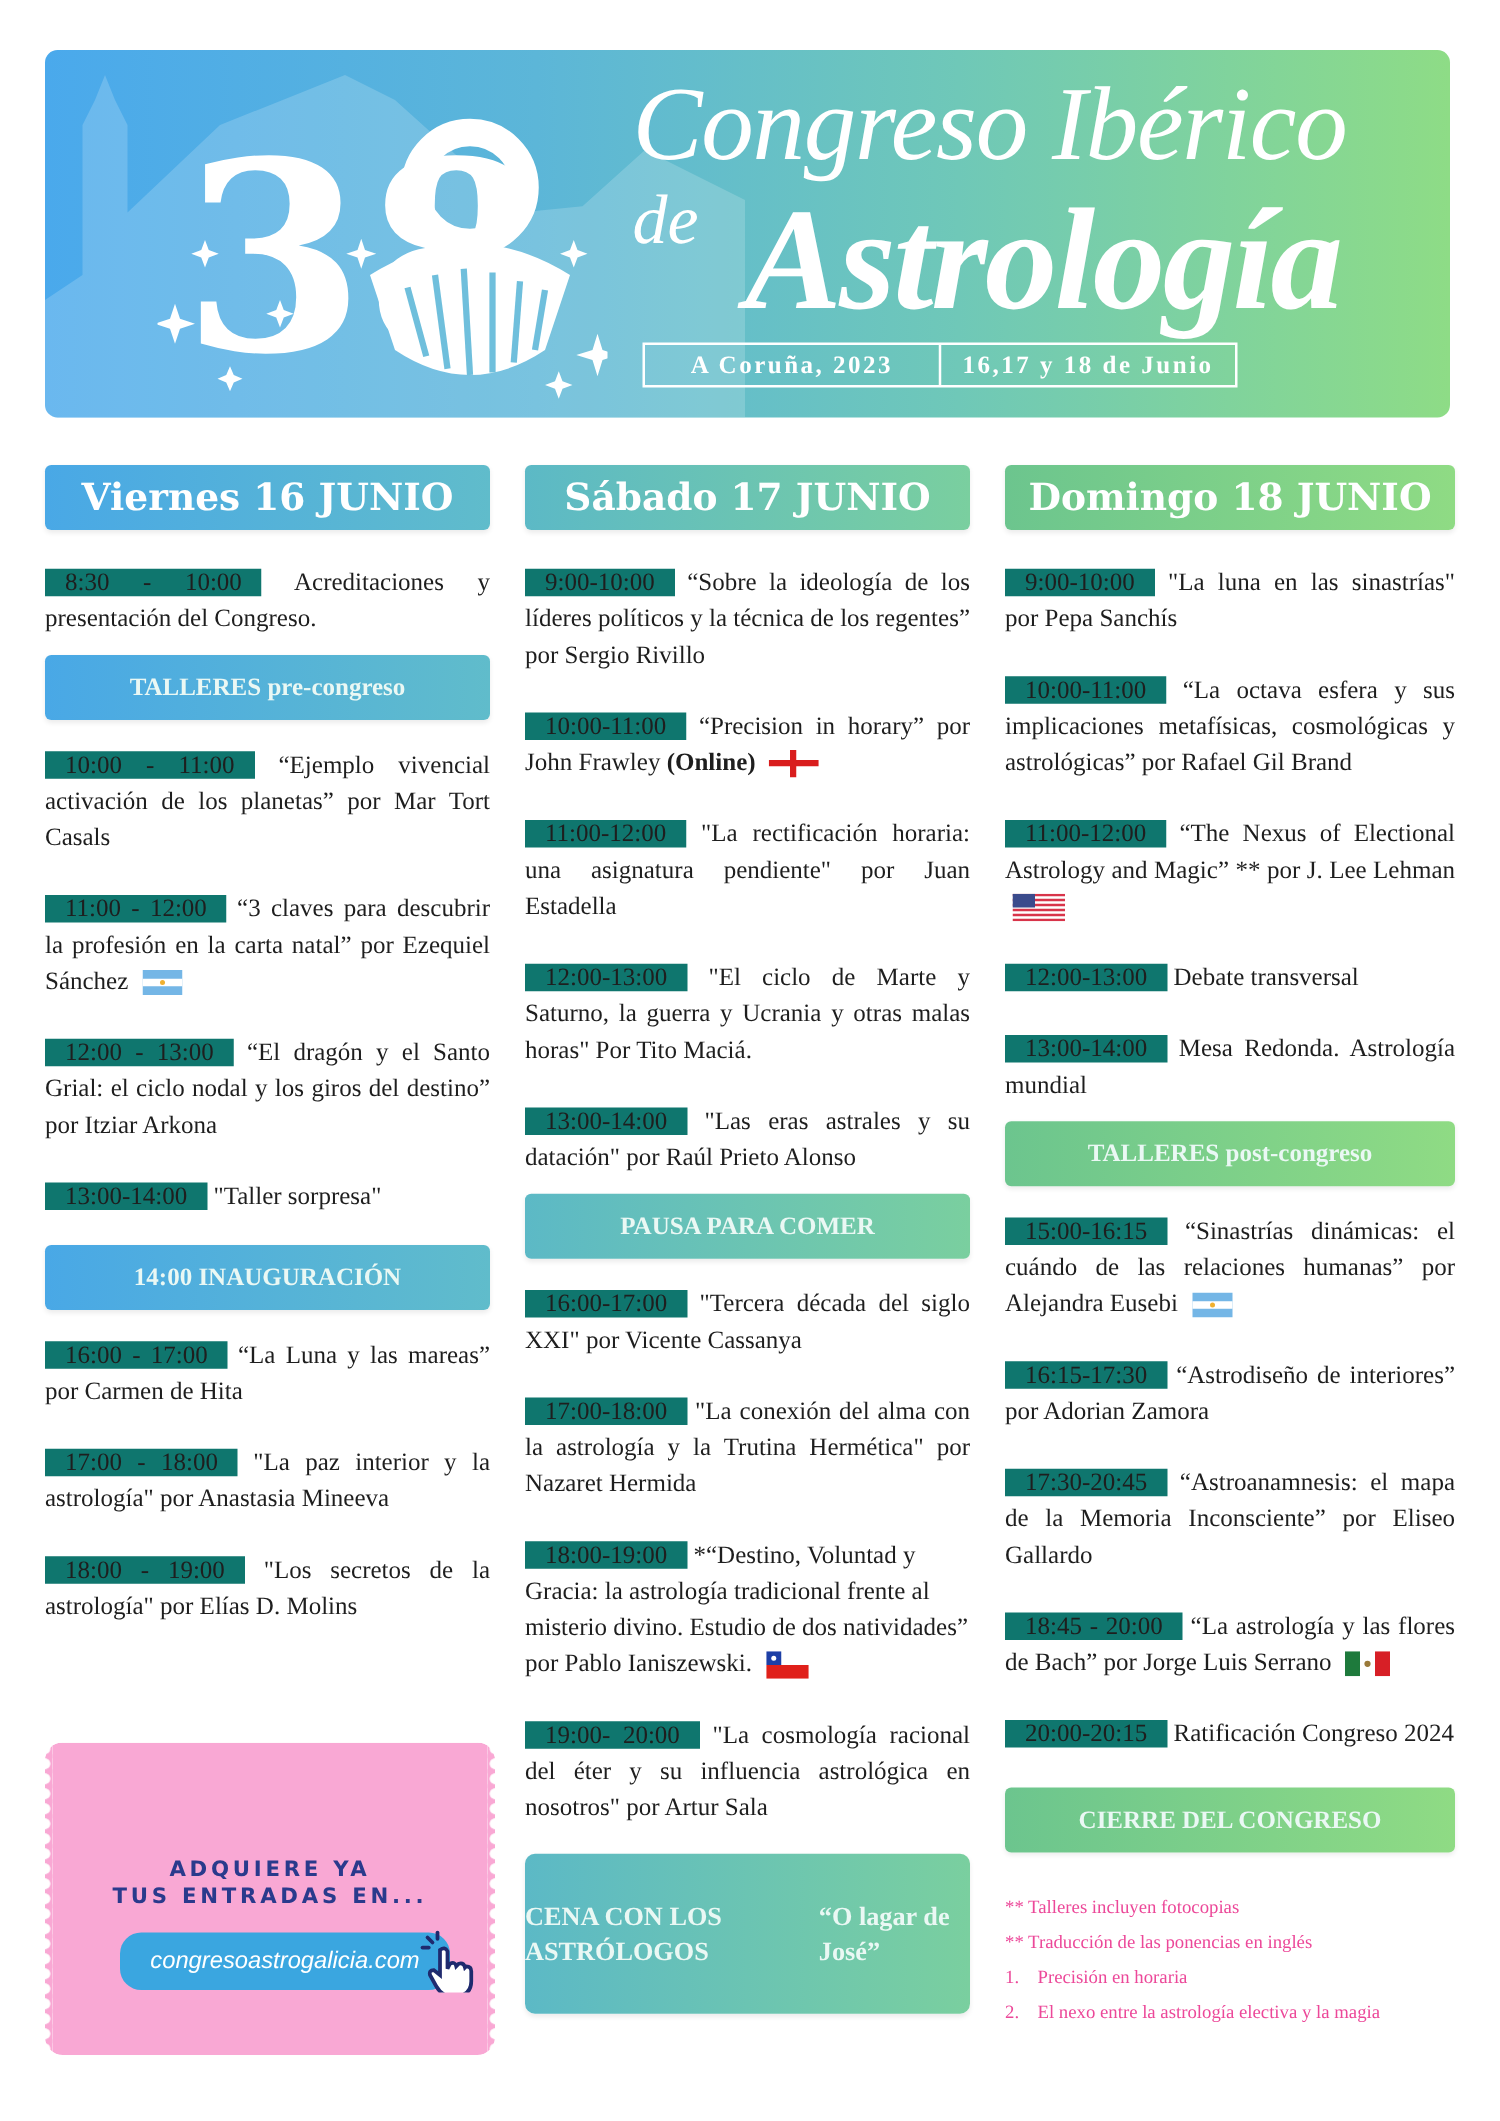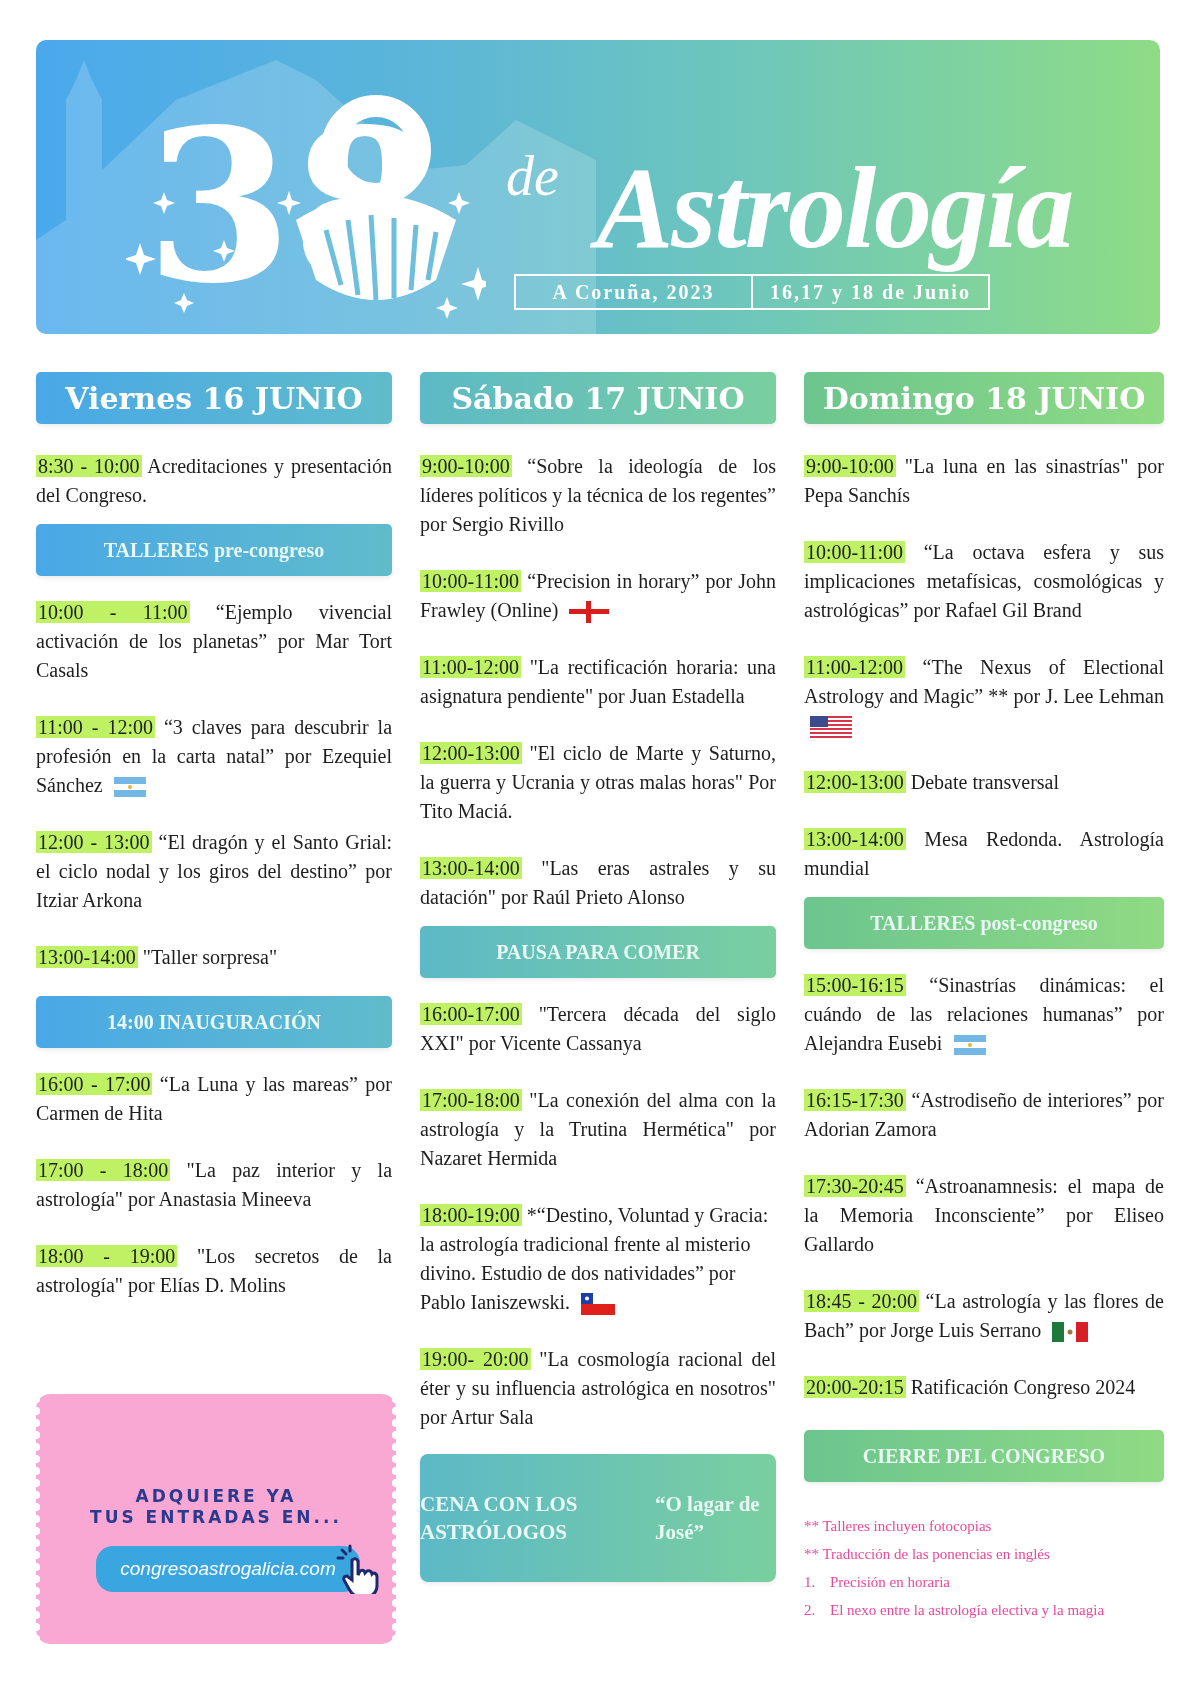--- a/index.html
+++ b/index.html
@@ -54,23 +54,23 @@
     box-shadow: 0 2px 4px rgba(0,0,0,0.08); margin-bottom: 28px;
   }
   .g-blue  { background: linear-gradient(90deg, #49a8e6, #60bccb); }
   .g-teal  { background: linear-gradient(90deg, #5cb9c6, #7acf9f); }
   .g-green { background: linear-gradient(90deg, #6cc58e, #8fdb84); }
 
   .item {
     font-size: 20px; line-height: 29px; color: #1e1e1e; margin-bottom: 28px;
     text-align: justify;
   }
-  .time { background: #bef264; padding: 0 2px; margin-top: 44px; }
+  .time { background: #0f766e; padding: 0 16px; margin-top: 44px; }
   .flag { display: inline-block; vertical-align: middle; margin-left: 6px; }
-  .bold { font-weight: normal; }
+  .bold { font-weight: bold; }
 
   .bar {
     height: 52px; border-radius: 5px; display: flex; align-items: center; justify-content: center;
     color: #eaf8f4; font-family: "Liberation Serif", serif; font-weight: bold; font-size: 20px;
     margin: -14px 0 22px 0; box-shadow: 0 2px 4px rgba(0,0,0,0.08);
   }
 
   .cena {
     height: 128px; border-radius: 8px; display: flex; flex-direction: row;
     align-items: center; justify-content: center; color: #eaf8f4;
@@ -133,20 +133,21 @@
       <path d="M10 175 l4 -12 l4 12 l12 4 l-12 4 l-4 12 l-4 -12 l-12 -4 z"></path>
       <path d="M35 120 l3 -8 l3 8 l8 3 l-8 3 l-3 8 l-3 -8 l-8 -3 z"></path>
       <path d="M160 120 l3 -9 l3 9 l9 3 l-9 3 l-3 9 l-3 -9 l-9 -3 z"></path>
       <path d="M95 168 l3 -8 l3 8 l8 3 l-8 3 l-3 8 l-3 -8 l-8 -3 z"></path>
       <path d="M55 220 l3 -7 l3 7 l7 3 l-7 3 l-3 7 l-3 -7 l-7 -3 z"></path>
       <path d="M330 120 l3 -8 l3 8 l8 3 l-8 3 l-3 8 l-3 -8 l-8 -3 z"></path>
       <path d="M348 200 l4 -13 l4 13 l13 4 l-13 4 l-4 13 l-4 -13 l-13 -4 z"></path>
       <path d="M318 225 l3 -8 l3 8 l8 3 l-8 3 l-3 8 l-3 -8 l-8 -3 z"></path>
     </g>
   </svg>
+  <div class="title-1">Congreso Ibérico</div>
   <div class="title-de">de</div>
   <div class="title-2">Astrología</div>
   <div class="banner-info">
     <span>A Coruña, 2023</span>
     <span>16,17 y 18 de Junio</span>
   </div>
 </div>
 
 <div class="col col-1">
   <div class="day-head g-blue">Viernes 16 JUNIO</div>

